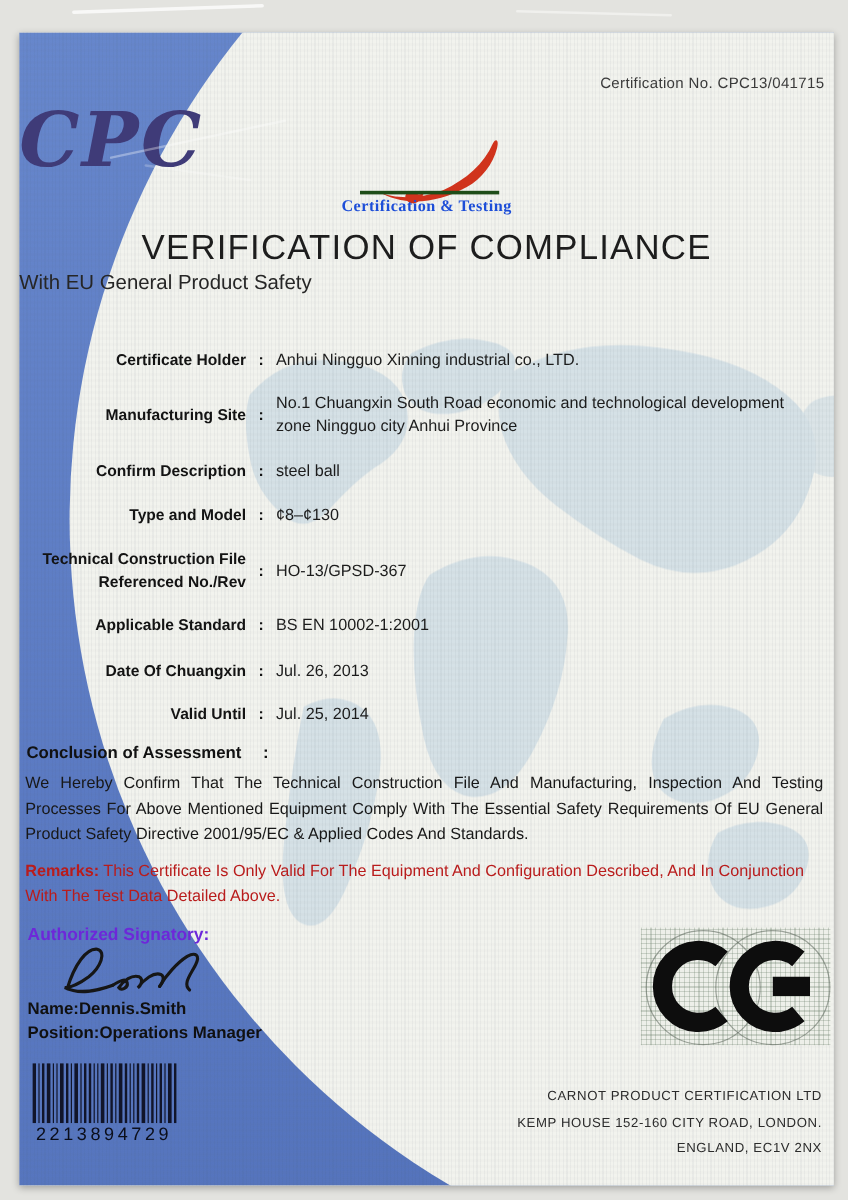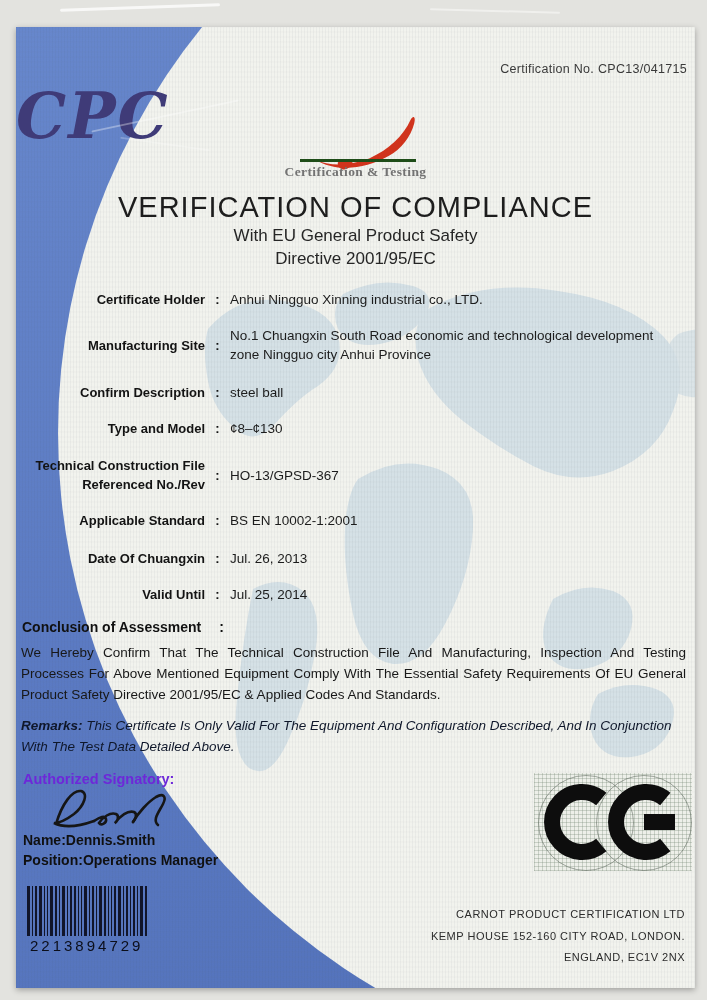--- a/index.html
+++ b/index.html
@@ -19,36 +19,36 @@
     background:repeating-linear-gradient(90deg,rgba(70,90,110,.05) 0 1px,rgba(0,0,0,0) 1px 3px),
                repeating-linear-gradient(0deg,rgba(120,120,120,.025) 0 2px,rgba(0,0,0,0) 2px 5px);}
   .content{position:absolute;inset:0;z-index:4;}
   .certno{position:absolute;right:8px;top:11px;font-size:12.5px;color:#3a3a3a;letter-spacing:.3px;margin-top:24px;}
   .logo{position:absolute;left:0;top:57px;width:100%;text-align:left;font-style:italic;}
   .logo-text{font-family:"DejaVu Serif","Liberation Serif",serif;font-weight:bold;font-size:63px;
     line-height:64px;color:#3f3b78;letter-spacing:2px;}
   .swoosh{position:absolute;left:292px;top:80px;}
   .logo-line{position:absolute;left:284px;top:132px;width:116px;height:3px;background:#1e4d18;}
   .logo-tagline{position:absolute;left:0;top:137px;width:679px;text-align:center;
-    font-family:"Liberation Serif",serif;font-weight:bold;font-size:13.5px;color:#737373;letter-spacing:.4px;}
+    font-family:"Liberation Serif",serif;font-weight:bold;font-size:13.5px;color:#1d4ed8;letter-spacing:.4px;}
   .title{position:absolute;left:0;top:164px;width:100%;text-align:center;font-size:29px;
     color:#1d1d1d;letter-spacing:1px;}
-  .subtitle{position:absolute;left:0;width:100%;text-align:center;font-size:17px;color:#262626;}
+  .subtitle{position:absolute;left:0;width:100%;font-size:17px;color:#262626;}
   .sub1{top:199px;} .sub2{top:222px;}
   .field-row{position:absolute;left:0;width:670px;display:flex;align-items:center;}
   .f-lbl{width:189px;text-align:right;font-weight:bold;font-size:13px;color:#131313;line-height:19px;}
   .f-lbl .l2{display:block;}
   .f-colon{width:25px;text-align:center;font-weight:bold;font-size:13px;color:#131313;line-height:19px;}
   .f-val{flex:1;font-size:13.5px;color:#1c1c1c;line-height:19px;}
   .f-val .v2{display:block;}
   .concl-label{position:absolute;left:6px;top:592px;font-weight:bold;font-size:14px;color:#111;}
   .concl-label .cl-colon{margin-left:18px;}
   .concl-text{position:absolute;left:5px;top:615px;width:665px;font-size:13.5px;line-height:21px;
     color:#181818;text-align:justify;}
-  .remarks{position:absolute;left:5px;top:688px;width:665px;font-size:13.5px;line-height:21px;color:#0f172a;font-style:italic;}
+  .remarks{position:absolute;left:5px;top:688px;width:665px;font-size:13.5px;line-height:21px;color:#b91c1c;}
   .remarks .b{font-weight:bold;}
   .auth{position:absolute;left:7px;top:744px;font-weight:bold;font-size:14.5px;color:#6d28d9;}
   .sig{position:absolute;left:24px;top:757px;}
   .name-line{position:absolute;left:7px;top:805px;font-weight:bold;font-size:14px;color:#101010;}
   .pos-line{position:absolute;left:7px;top:825px;font-weight:bold;font-size:14px;color:#101010;}
   .ce{position:absolute;left:518px;top:746px;width:158px;height:98px;background:#edefe9;
     background-image:repeating-linear-gradient(0deg,rgba(105,125,105,.28) 0 1px,rgba(0,0,0,0) 1px 4px),
                      repeating-linear-gradient(90deg,rgba(105,125,105,.28) 0 1px,rgba(0,0,0,0) 1px 4px);}
   .ce-circle{position:absolute;width:94px;height:94px;border:1px solid rgba(90,100,90,.55);border-radius:50%;top:2px;}
   .ce-c1{left:4px;} .ce-c2{left:62px;}
@@ -96,21 +96,20 @@
       </div>
       <svg class="swoosh" width="126" height="68" viewBox="0 0 140 75">
         <path d="M 8,58 C 30,72 62,70 90,54 C 104,46 114,33 118,18 C 120,11 117,8 114,14 C 106,32 90,47 68,57 C 47,65 24,66 8,58 Z" fill="#d0331c"></path>
         <path d="M 50,60 C 47,69 39,72 34,66 C 31,61 36,56 41,59 C 44,61 47,61 50,60 Z" fill="#d0331c"></path>
       </svg>
       <div class="logo-line"></div>
       <div class="logo-tagline">Certification &amp; Testing</div>
 
       <div class="title">VERIFICATION OF COMPLIANCE</div>
       <div class="subtitle sub1">With EU General Product Safety</div>
-      <div class="subtitle sub2">Directive 2001/95/EC</div>
 
       <div class="field-row" style="top:263px">
         <div class="f-lbl">Certificate Holder</div>
         <div class="f-colon">:</div>
         <div class="f-val">Anhui Ningguo Xinning industrial co., LTD.</div>
       </div>
 
       <div class="field-row" style="top:299px">
         <div class="f-lbl">Manufacturing Site</div>
         <div class="f-colon">:</div>

